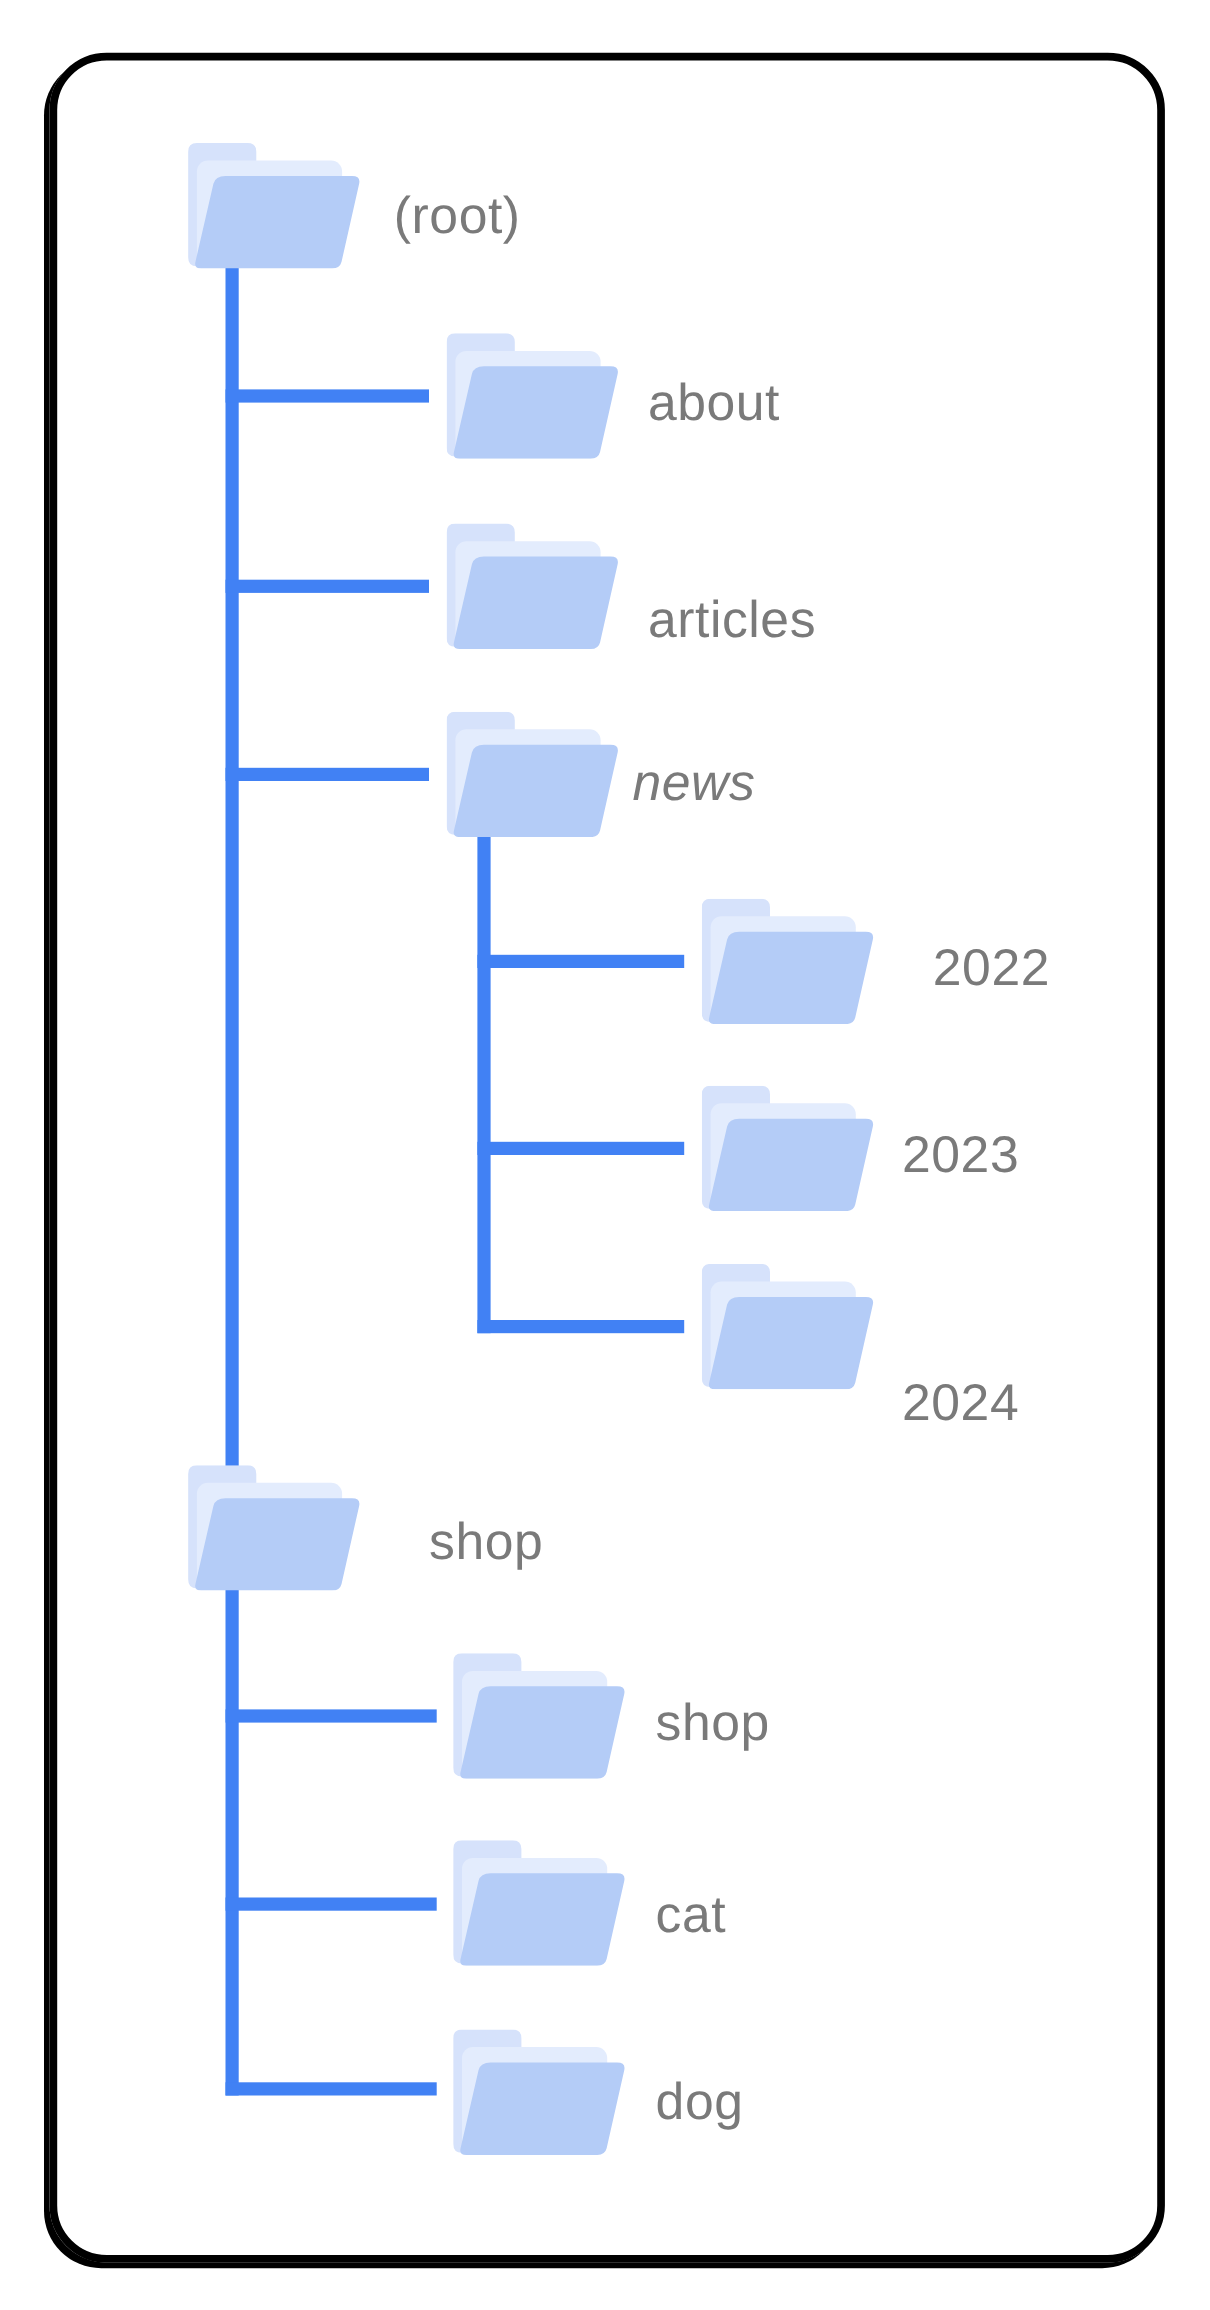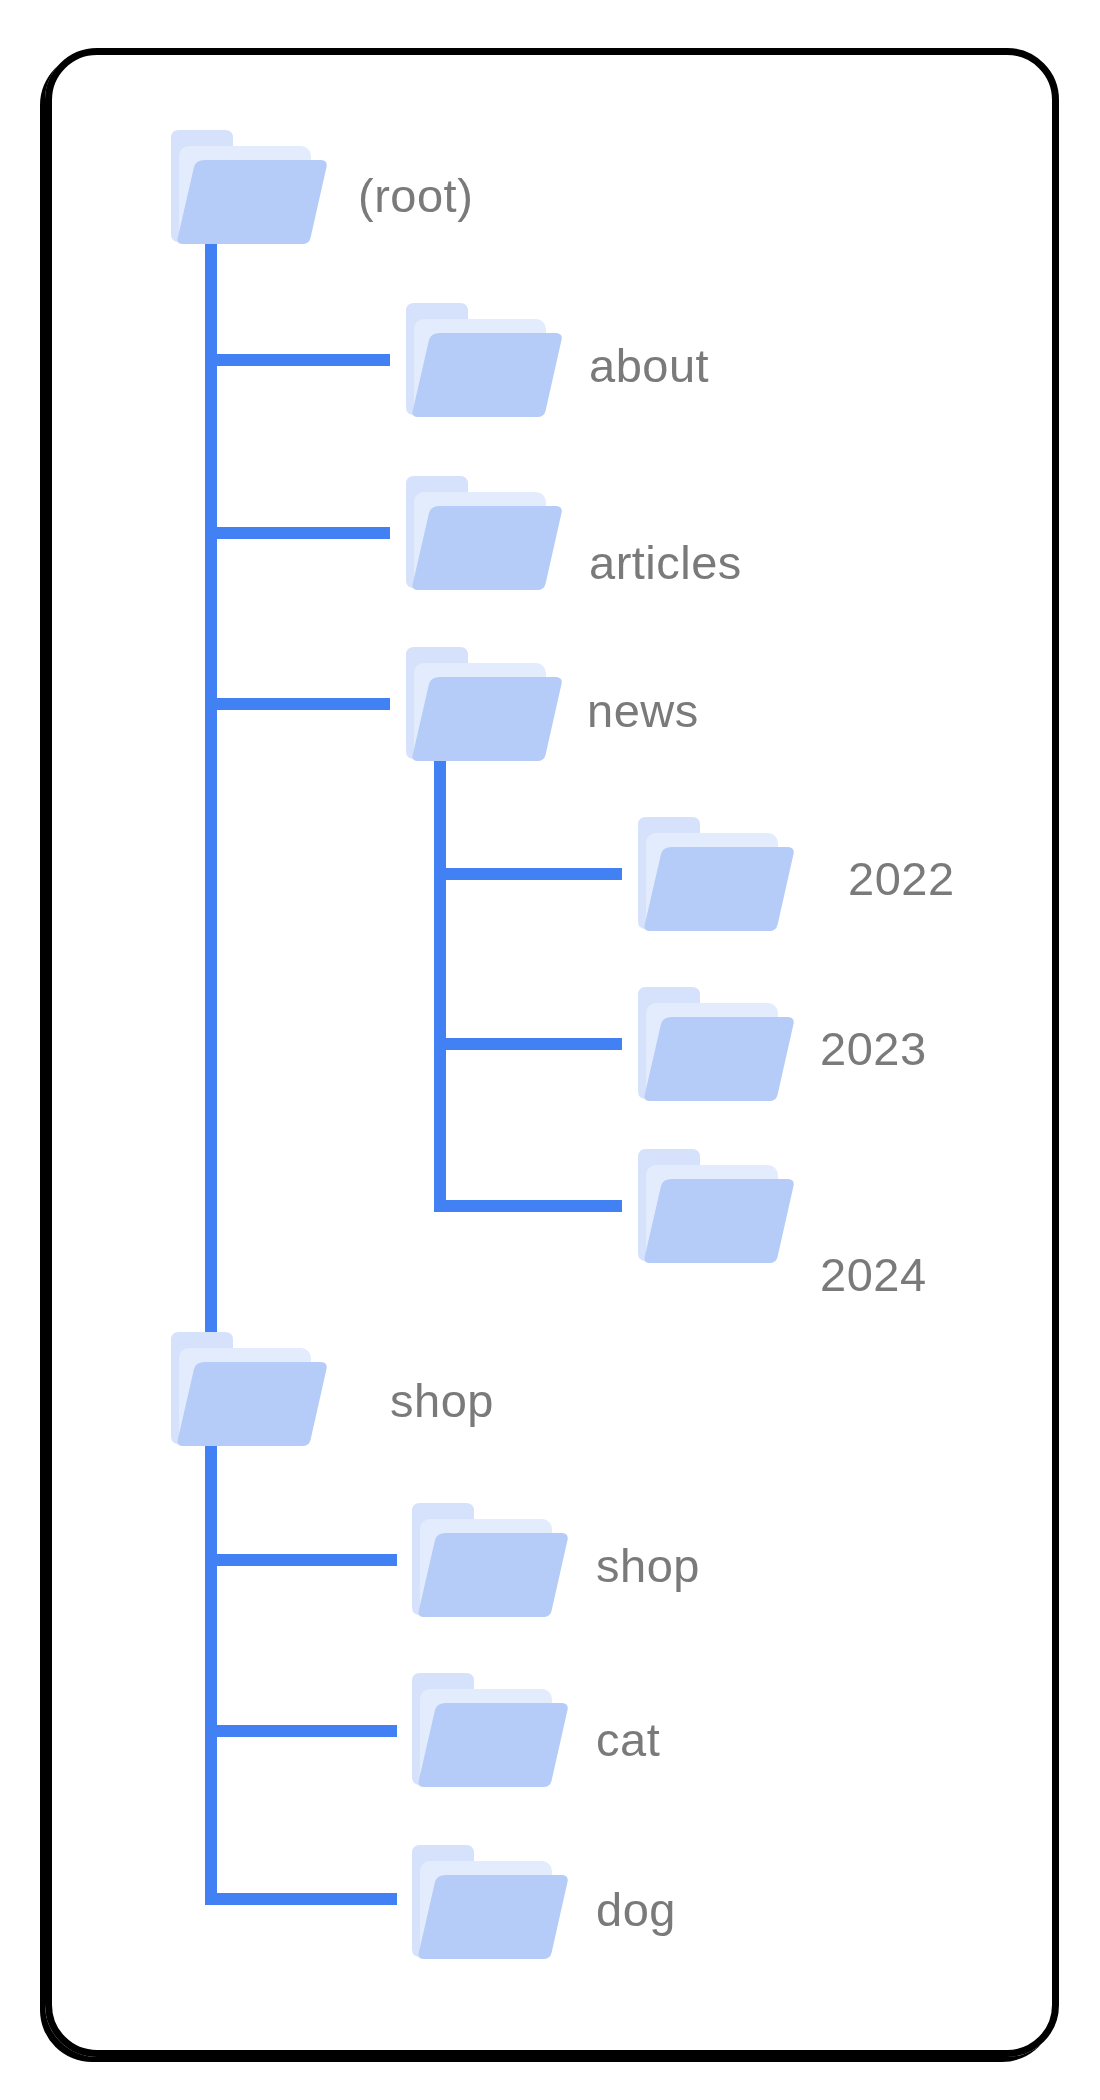--- a/index.html
+++ b/index.html
@@ -88,21 +88,21 @@
           <path d="M34,30 L149,30 Q157,30 155.5,37 L139.5,108 Q138,114 131,114 L12,114 Q5,114 6.8,107.5 L23,37 Q24.8,30 34,30 Z" fill="#b4ccf7"></path>
         </svg>
         <div class="node-label" style="left: 553px; top: 505px; margin-top: 23px;">articles</div>
       </div>
       <div class="tree-node">
         <svg viewBox="0 0 158 114" class="folder-svg" style="left: 370px; top: 647px;">
           <path d="M0,104 L0,8 Q0,0 8,0 L54,0 Q62,0 62,8 L62,20 L122,20 Q130,20 130,28 L130,104 Q130,112 122,112 L8,112 Q0,112 0,104 Z" fill="#d6e2fb"></path>
           <rect x="8" y="16" width="132" height="96" rx="10" fill="#e3ecfd"></rect>
           <path d="M34,30 L149,30 Q157,30 155.5,37 L139.5,108 Q138,114 131,114 L12,114 Q5,114 6.8,107.5 L23,37 Q24.8,30 34,30 Z" fill="#b4ccf7"></path>
         </svg>
-        <div class="node-label" style="left: 551px; top: 676px;">news</div>
+        <div class="node-label" style="left: 539px; top: 676px; font-style: italic;">news</div>
       </div>
       <div class="tree-node">
         <svg viewBox="0 0 158 114" class="folder-svg" style="left: 602px; top: 817px;">
           <path d="M0,104 L0,8 Q0,0 8,0 L54,0 Q62,0 62,8 L62,20 L122,20 Q130,20 130,28 L130,104 Q130,112 122,112 L8,112 Q0,112 0,104 Z" fill="#d6e2fb"></path>
           <rect x="8" y="16" width="132" height="96" rx="10" fill="#e3ecfd"></rect>
           <path d="M34,30 L149,30 Q157,30 155.5,37 L139.5,108 Q138,114 131,114 L12,114 Q5,114 6.8,107.5 L23,37 Q24.8,30 34,30 Z" fill="#b4ccf7"></path>
         </svg>
         <div class="node-label" style="left: 784px; top: 844px; margin-left: 28px;">2022</div>
       </div>
       <div class="tree-node">

